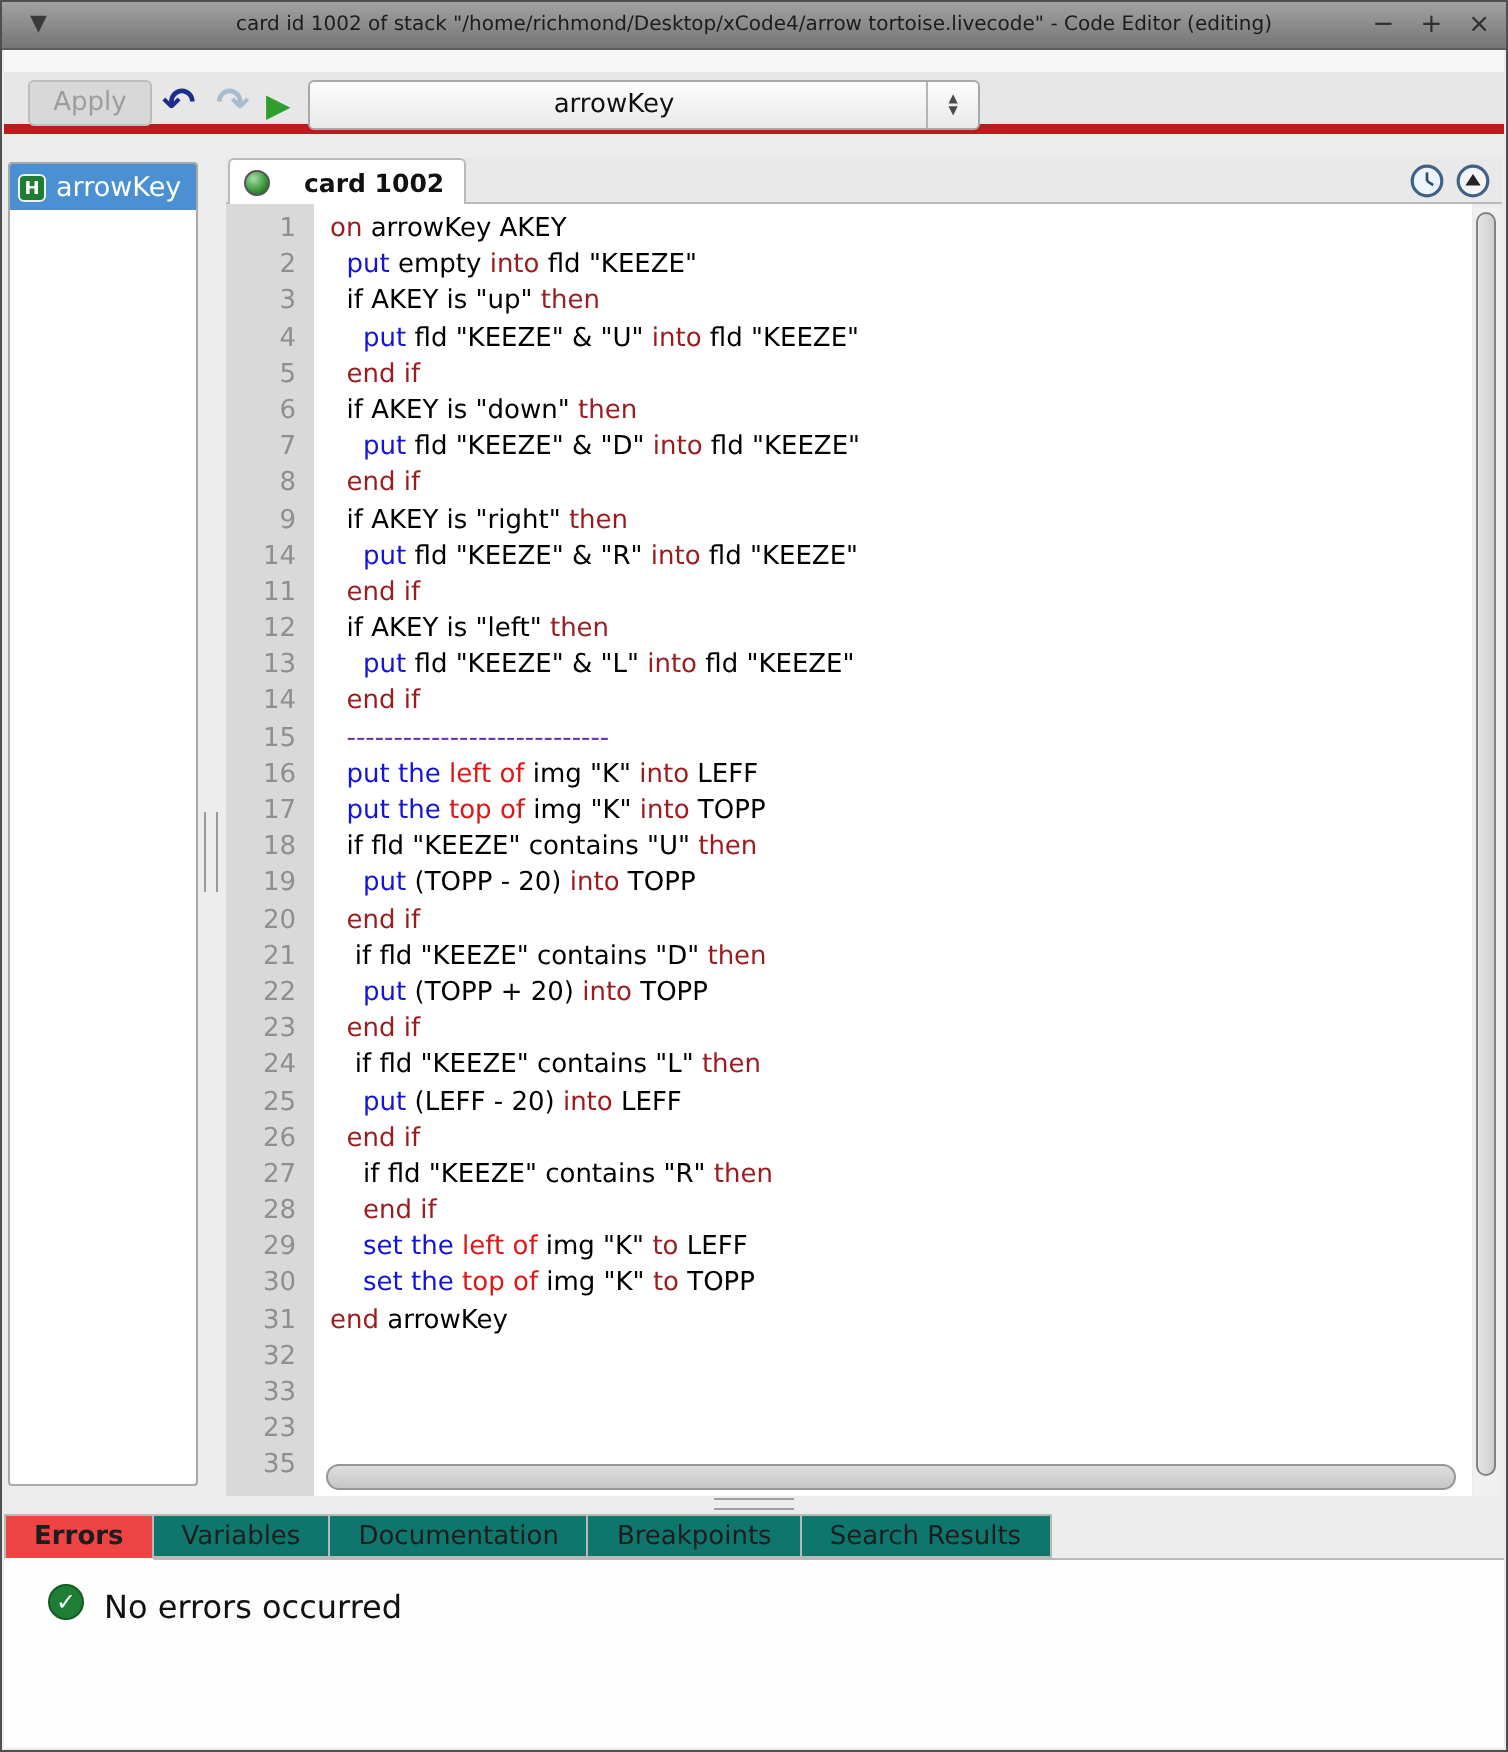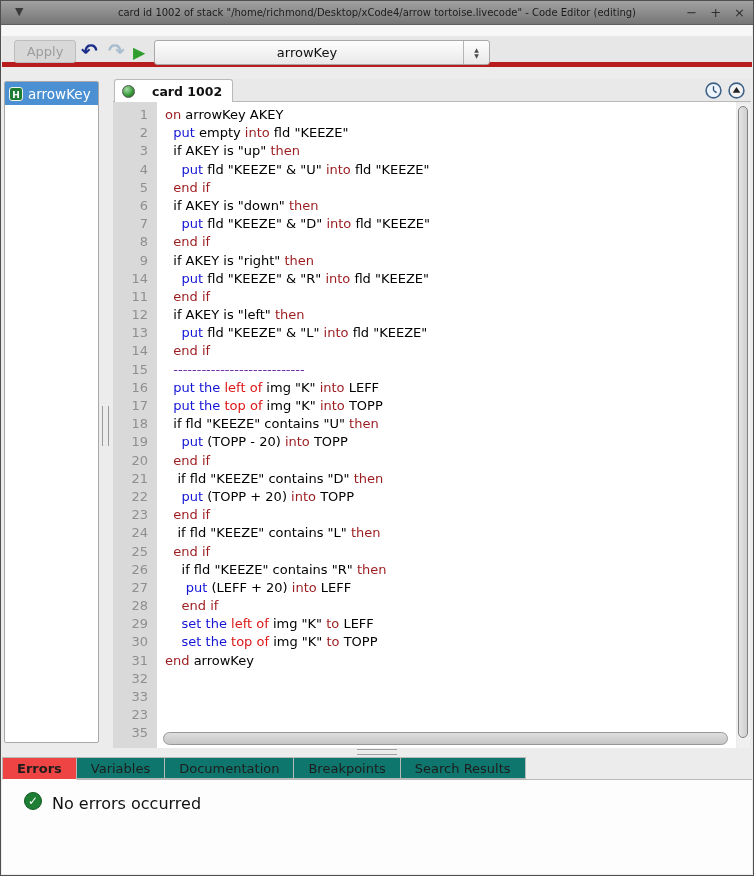--- a/index.html
+++ b/index.html
@@ -265,23 +265,23 @@
         <div class="cl"><span class="tk-t">  </span><span class="tk-m">----------------------------</span></div>
         <div class="cl"><span class="tk-t">  </span><span class="tk-c">put</span><span class="tk-t"> </span><span class="tk-c">the</span><span class="tk-t"> </span><span class="tk-p">left</span><span class="tk-t"> </span><span class="tk-p">of</span><span class="tk-t"> img "K" </span><span class="tk-k">into</span><span class="tk-t"> LEFF</span></div>
         <div class="cl"><span class="tk-t">  </span><span class="tk-c">put</span><span class="tk-t"> </span><span class="tk-c">the</span><span class="tk-t"> </span><span class="tk-p">top</span><span class="tk-t"> </span><span class="tk-p">of</span><span class="tk-t"> img "K" </span><span class="tk-k">into</span><span class="tk-t"> TOPP</span></div>
         <div class="cl"><span class="tk-t">  if fld "KEEZE" contains "U" </span><span class="tk-k">then</span></div>
         <div class="cl"><span class="tk-t">    </span><span class="tk-c">put</span><span class="tk-t"> (TOPP - 20) </span><span class="tk-k">into</span><span class="tk-t"> TOPP</span></div>
         <div class="cl"><span class="tk-t">  </span><span class="tk-k">end if</span></div>
         <div class="cl"><span class="tk-t">   if fld "KEEZE" contains "D" </span><span class="tk-k">then</span></div>
         <div class="cl"><span class="tk-t">    </span><span class="tk-c">put</span><span class="tk-t"> (TOPP + 20) </span><span class="tk-k">into</span><span class="tk-t"> TOPP</span></div>
         <div class="cl"><span class="tk-t">  </span><span class="tk-k">end if</span></div>
         <div class="cl"><span class="tk-t">   if fld "KEEZE" contains "L" </span><span class="tk-k">then</span></div>
+        <div class="cl"><span class="tk-t">    </span><span class="tk-c">put</span><span class="tk-t"> (LEFF - 20) </span><span class="tk-k">into</span><span class="tk-t"> LEFF</span></div>
         <div class="cl"><span class="tk-t">  </span><span class="tk-k">end if</span></div>
         <div class="cl"><span class="tk-t">    if fld "KEEZE" contains "R" </span><span class="tk-k">then</span></div>
-        <div class="cl"><span class="tk-t">     </span><span class="tk-c">put</span><span class="tk-t"> (LEFF + 20) </span><span class="tk-k">into</span><span class="tk-t"> LEFF</span></div>
         <div class="cl"><span class="tk-t">    </span><span class="tk-k">end if</span></div>
         <div class="cl"><span class="tk-t">    </span><span class="tk-c">set</span><span class="tk-t"> </span><span class="tk-c">the</span><span class="tk-t"> </span><span class="tk-p">left</span><span class="tk-t"> </span><span class="tk-p">of</span><span class="tk-t"> img "K" </span><span class="tk-k">to</span><span class="tk-t"> LEFF</span></div>
         <div class="cl"><span class="tk-t">    </span><span class="tk-c">set</span><span class="tk-t"> </span><span class="tk-c">the</span><span class="tk-t"> </span><span class="tk-p">top</span><span class="tk-t"> </span><span class="tk-p">of</span><span class="tk-t"> img "K" </span><span class="tk-k">to</span><span class="tk-t"> TOPP</span></div>
         <div class="cl"><span class="tk-k">end</span><span class="tk-t"> arrowKey</span></div>
         <div class="cl"></div>
         <div class="cl"></div>
         <div class="cl"></div>
       </div>
   </div>
 

